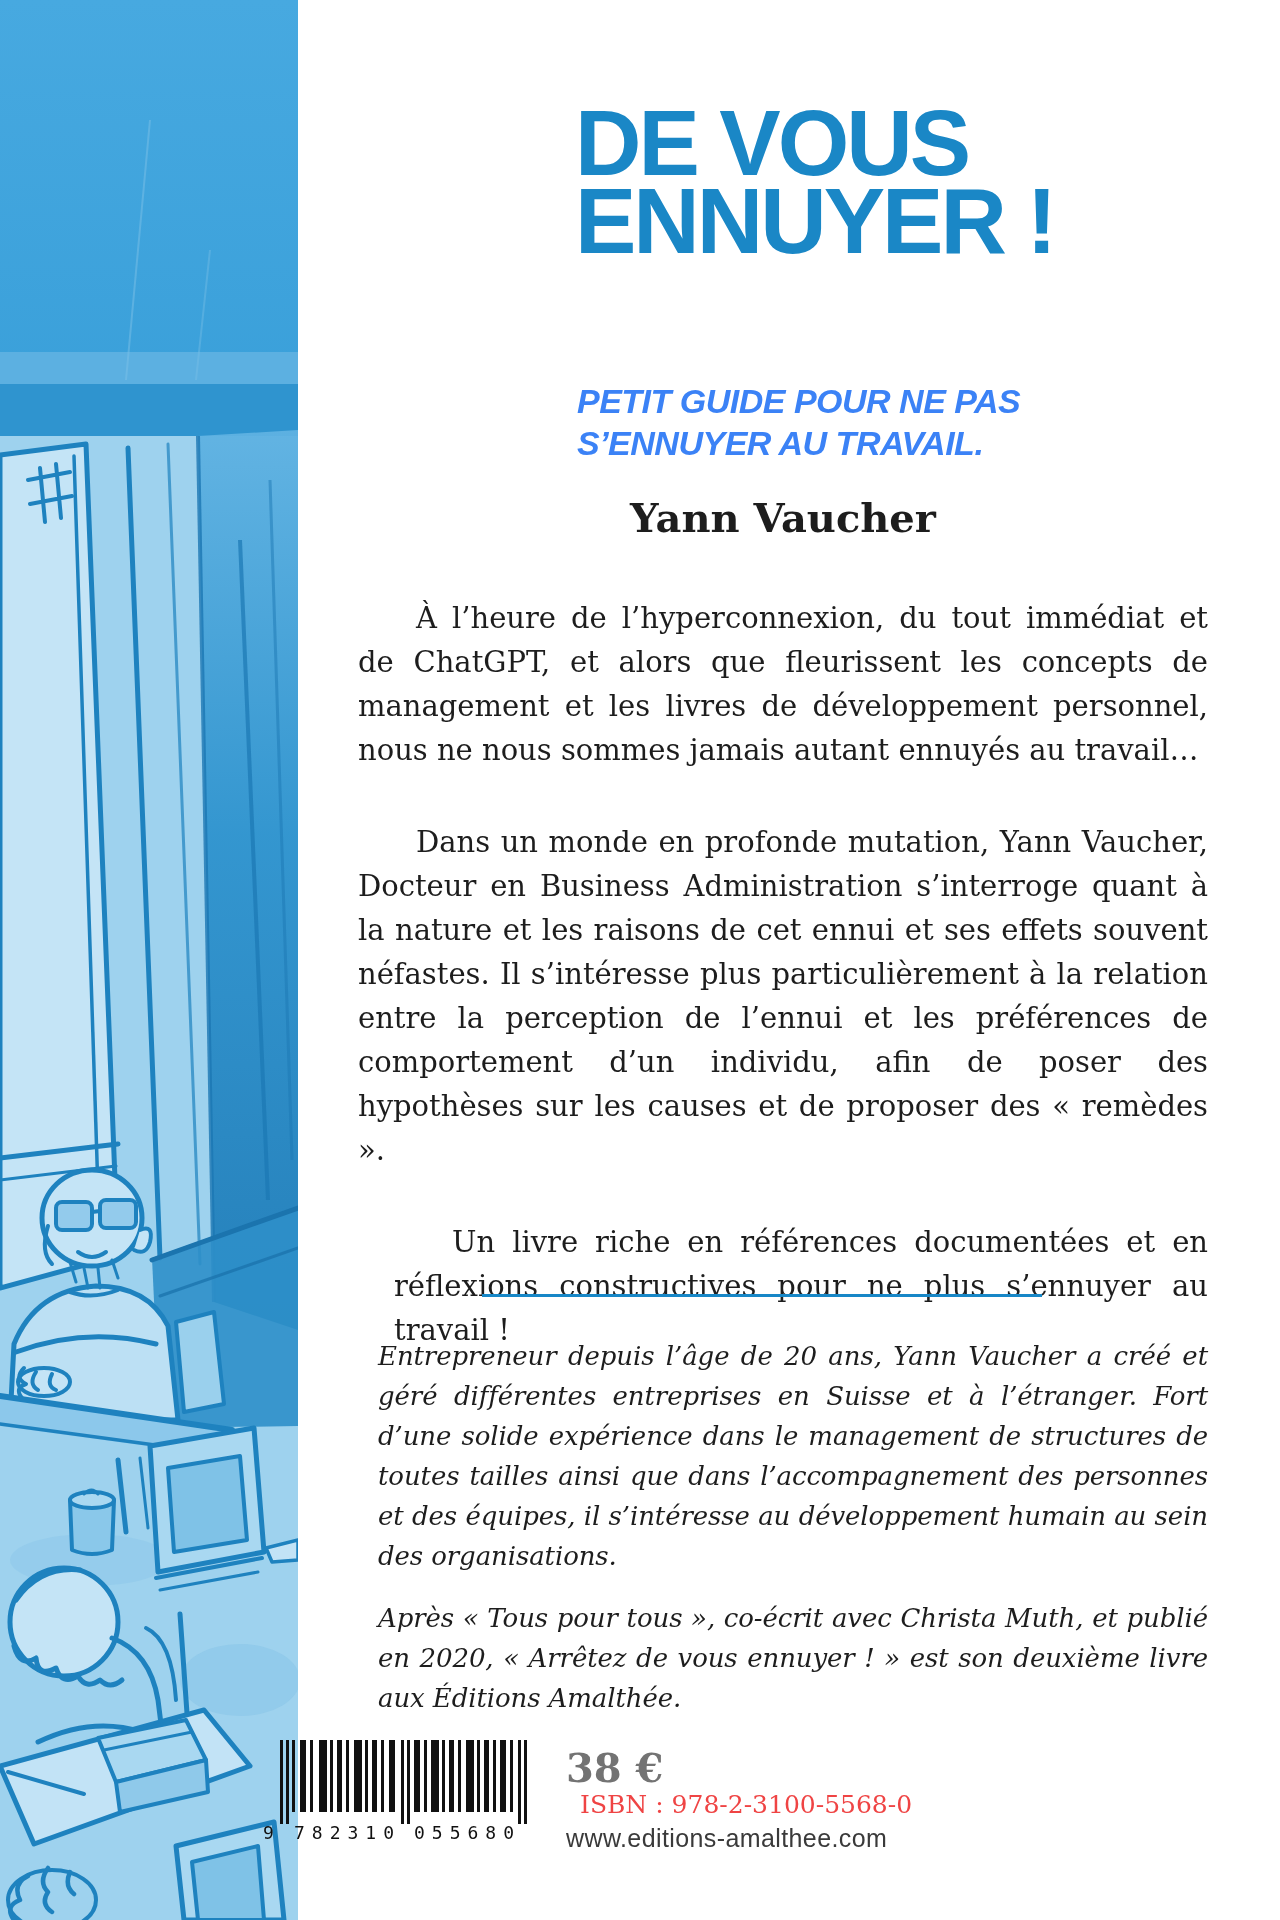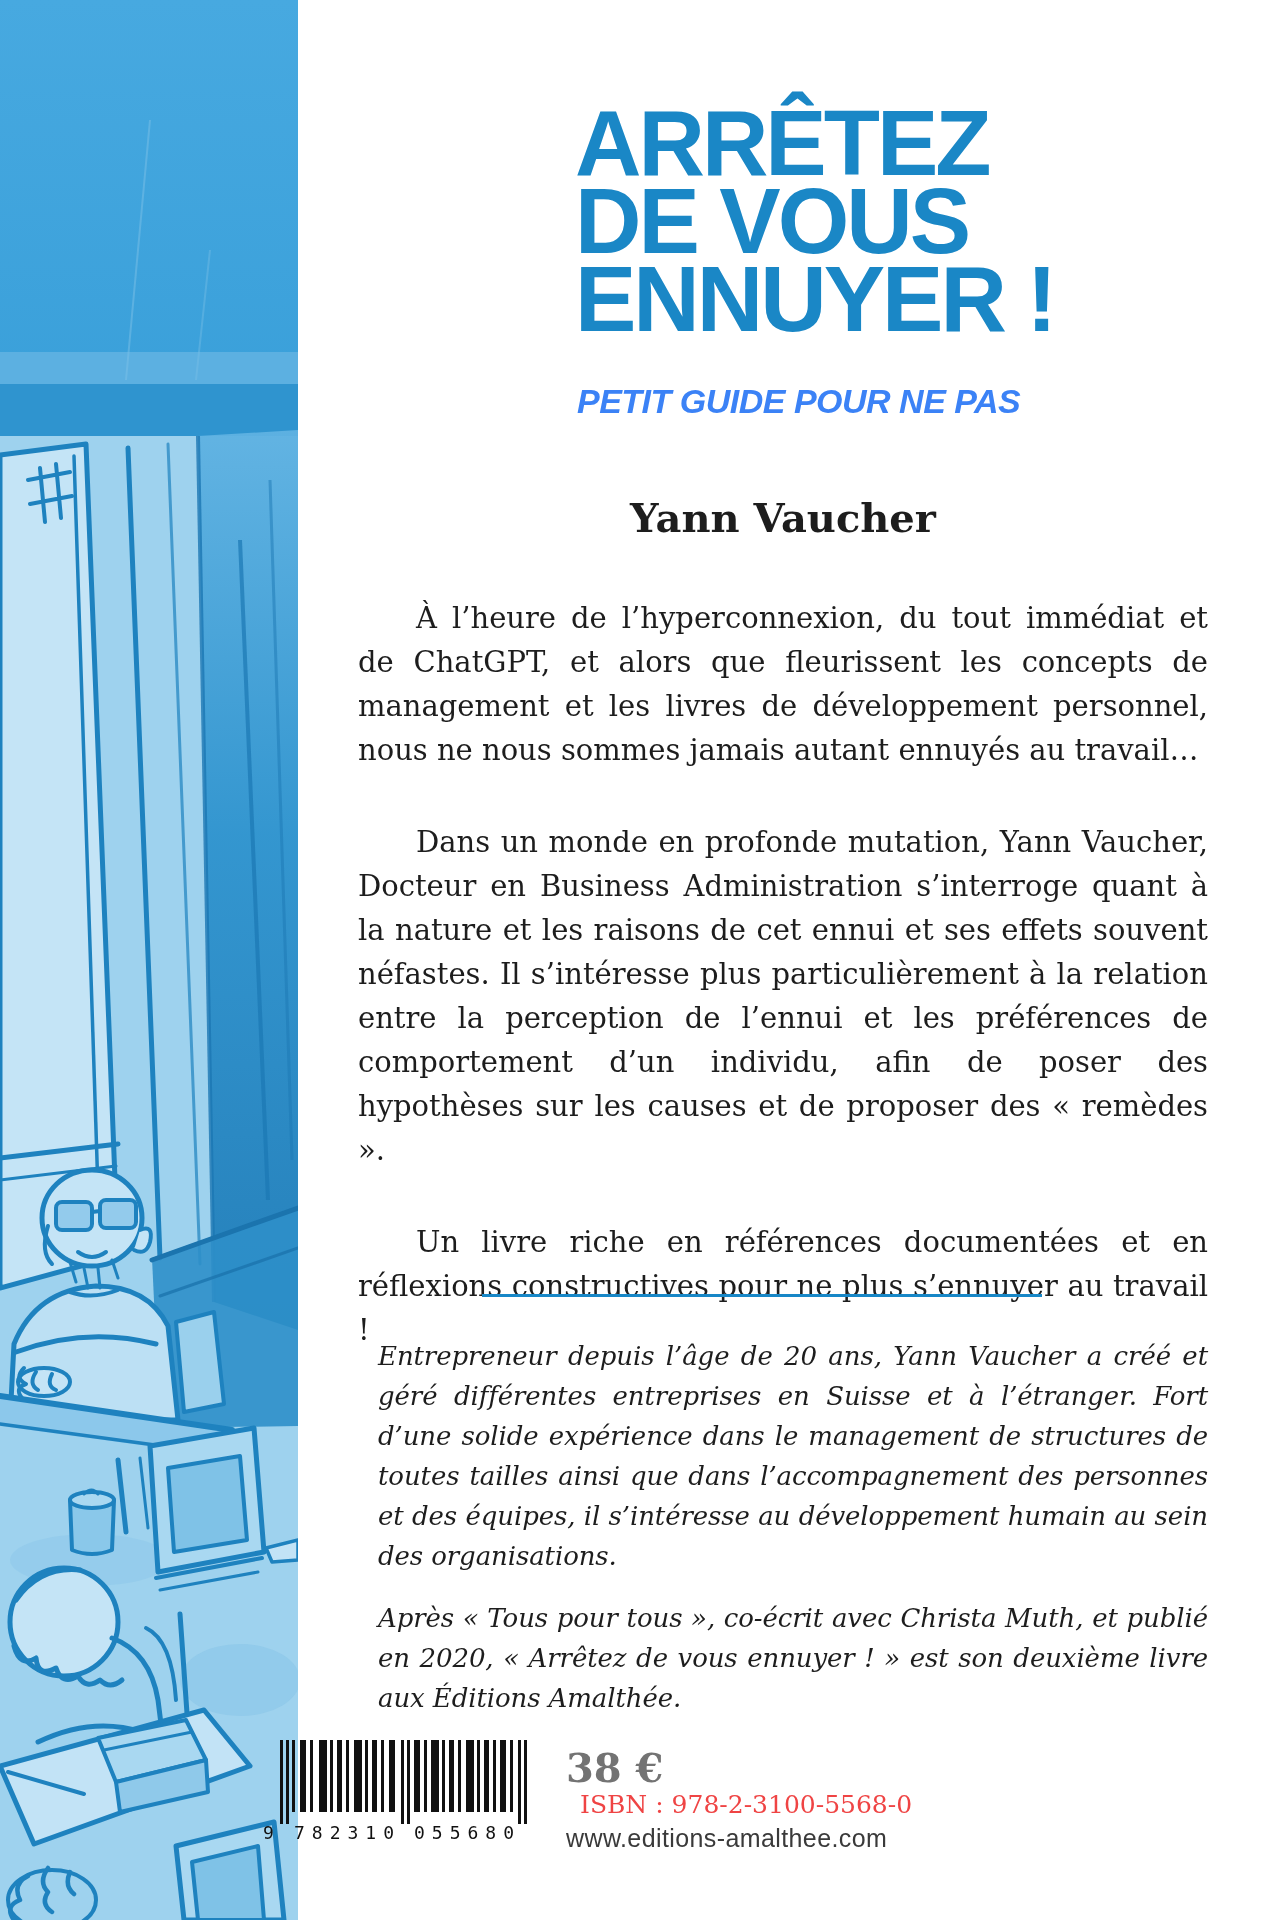--- a/index.html
+++ b/index.html
@@ -12,21 +12,21 @@
         font-size:92px;line-height:78px;letter-spacing:-3px;color:#1a87c6;}
   .subtitle-block{position:absolute;left:577px;top:380px;
         font-family:"Liberation Sans",sans-serif;font-style:italic;font-weight:700;
         font-size:34px;line-height:42px;letter-spacing:-0.5px;color:#3b82f6;}
   .author{position:absolute;left:358px;top:494px;width:850px;text-align:center;
         font-weight:700;font-size:40px;color:#1d1d1d;}
 
   .synopsis{position:absolute;left:358px;top:596px;width:850px;
         font-size:29px;line-height:44px;text-align:justify;}
   .synopsis p{margin:0 0 48px 0;text-indent:2em;}
-  .synopsis p:last-child{margin-bottom:0;}
+  .synopsis p:last-child{margin-bottom:0;margin-left:36px;}
 
   .divider{position:absolute;left:482px;top:1294px;width:560px;height:3px;background:#1787c7;}
 
   .bio{position:absolute;left:378px;top:1336px;width:830px;
         font-style:italic;font-size:26px;line-height:40px;text-align:justify;letter-spacing:-0.1px;}
   .bio p{margin:0 0 22px 0;}
   .bio p:last-child{margin-bottom:0;}
 
   .barcode{position:absolute;left:262px;top:1740px;width:268px;height:102px;display:block;}
   .barcode text{font-family:"DejaVu Sans Mono",monospace;font-size:18px;fill:#111111;}
@@ -135,26 +135,26 @@
 
       <polygon points="176,1846 274,1822 284,1920 184,1920" fill="#a9d8f1" stroke-width="5"></polygon>
       <polygon points="192,1862 258,1846 264,1920 198,1920" fill="#7fc2e7" stroke-width="4"></polygon>
 
       <ellipse cx="52" cy="1900" rx="44" ry="30" fill="#9ed2ee" stroke-width="4"></ellipse>
       <path d="M28,1876 q-16,8 -8,24 q-16,6 -6,20 q-10,12 4,18 M48,1868 q-10,14 0,24 q-8,12 4,20 M70,1872 q-6,14 4,22" stroke-width="4.5"></path>
     </g>
   </svg>
 
   <div class="title-block">
-    <div>ARRÊTEZ</div>
     <div>DE VOUS</div>
     <div>ENNUYER !</div>
   </div>
   <div class="subtitle-block">
     <div>PETIT GUIDE POUR NE PAS</div>
+    <div>S’ENNUYER AU TRAVAIL.</div>
   </div>
   <div class="author">Yann Vaucher</div>
 
   <div class="synopsis">
     <p>À l’heure de l’hyperconnexion, du tout immédiat et de ChatGPT, et alors que fleurissent les concepts de management et les livres de développement personnel, nous ne nous sommes jamais autant ennuyés au travail…</p>
     <p>Dans un monde en profonde mutation, Yann Vaucher, Docteur en Business Administration s’interroge quant à la nature et les raisons de cet ennui et ses effets souvent néfastes. Il s’intéresse plus particulièrement à la relation entre la perception de l’ennui et les préférences de comportement d’un individu, afin de poser des hypothèses sur les causes et de proposer des « remèdes ».</p>
     <p>Un livre riche en références documentées et en réflexions constructives pour ne plus s’ennuyer au travail !</p>
   </div>
 
   <div class="divider"></div>

